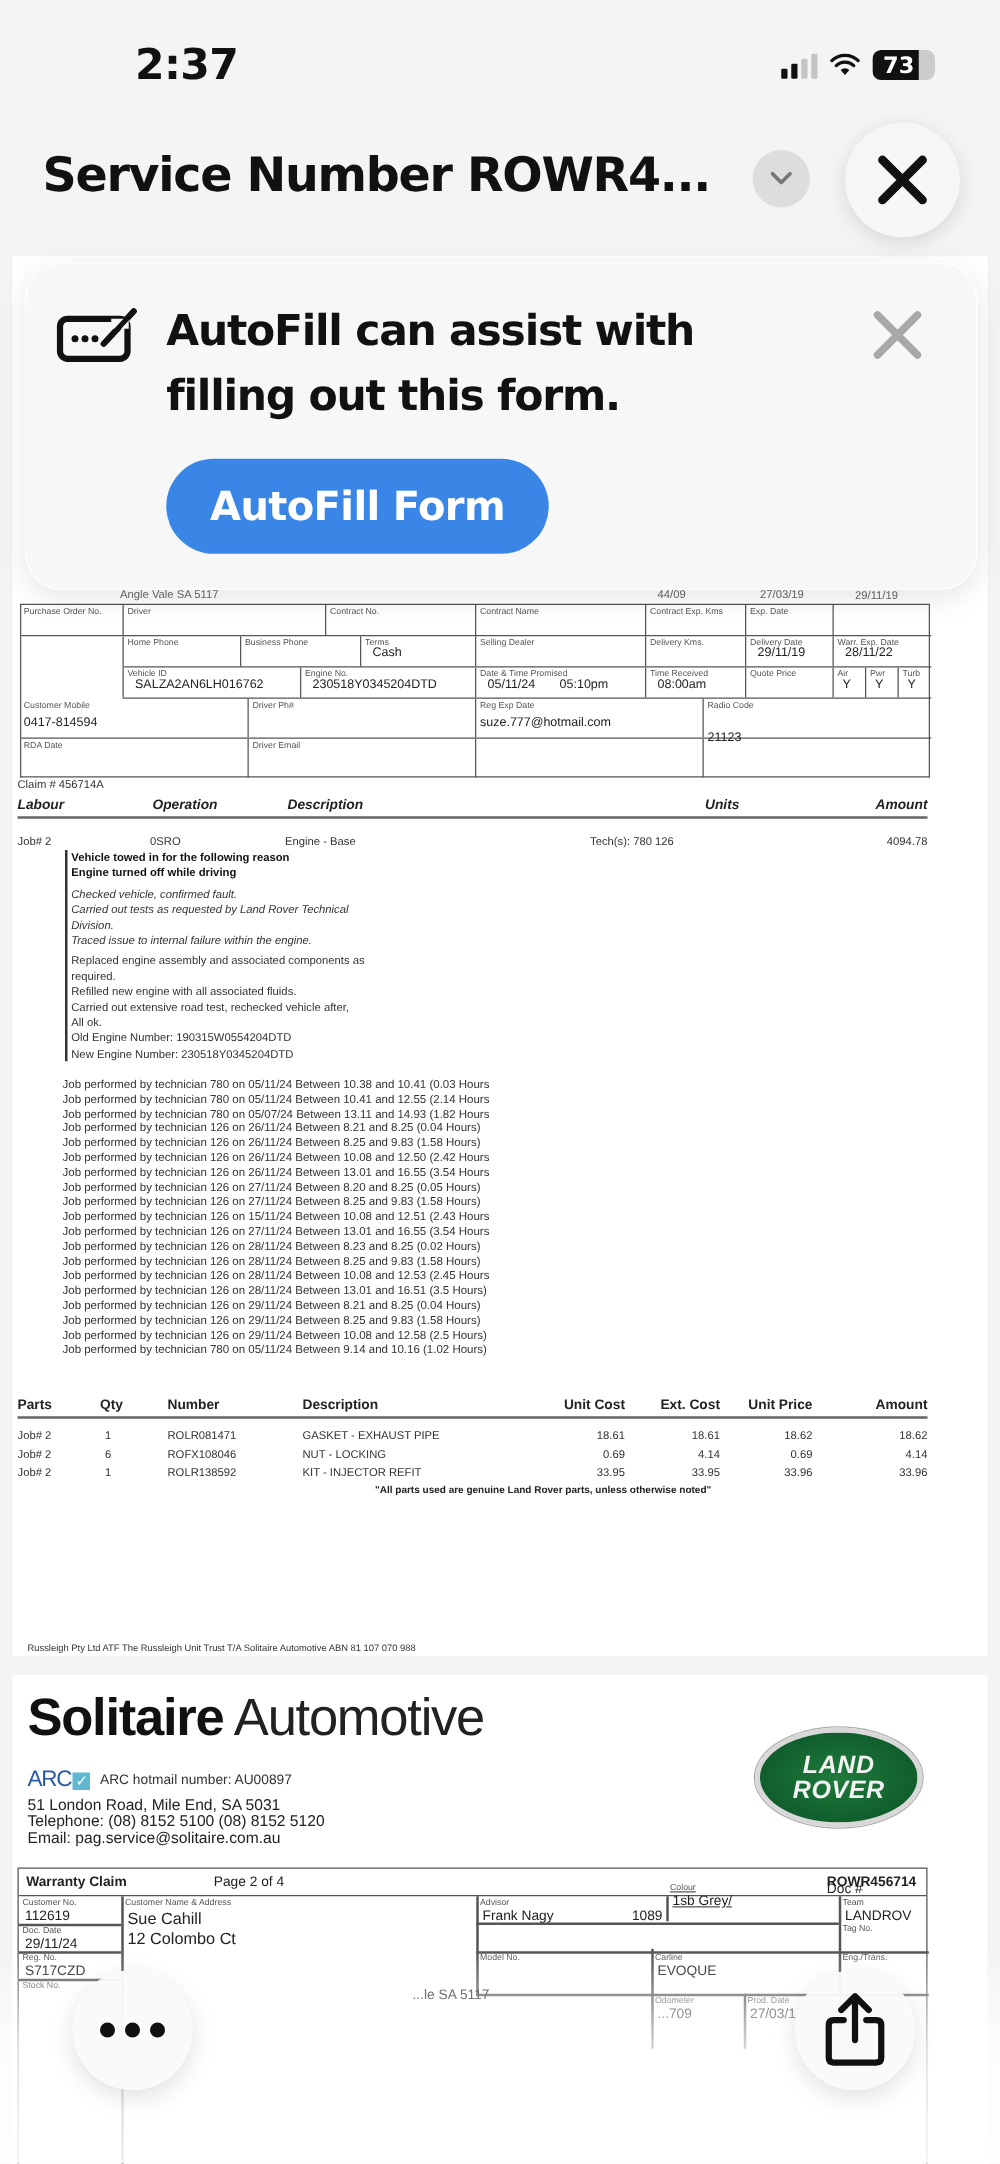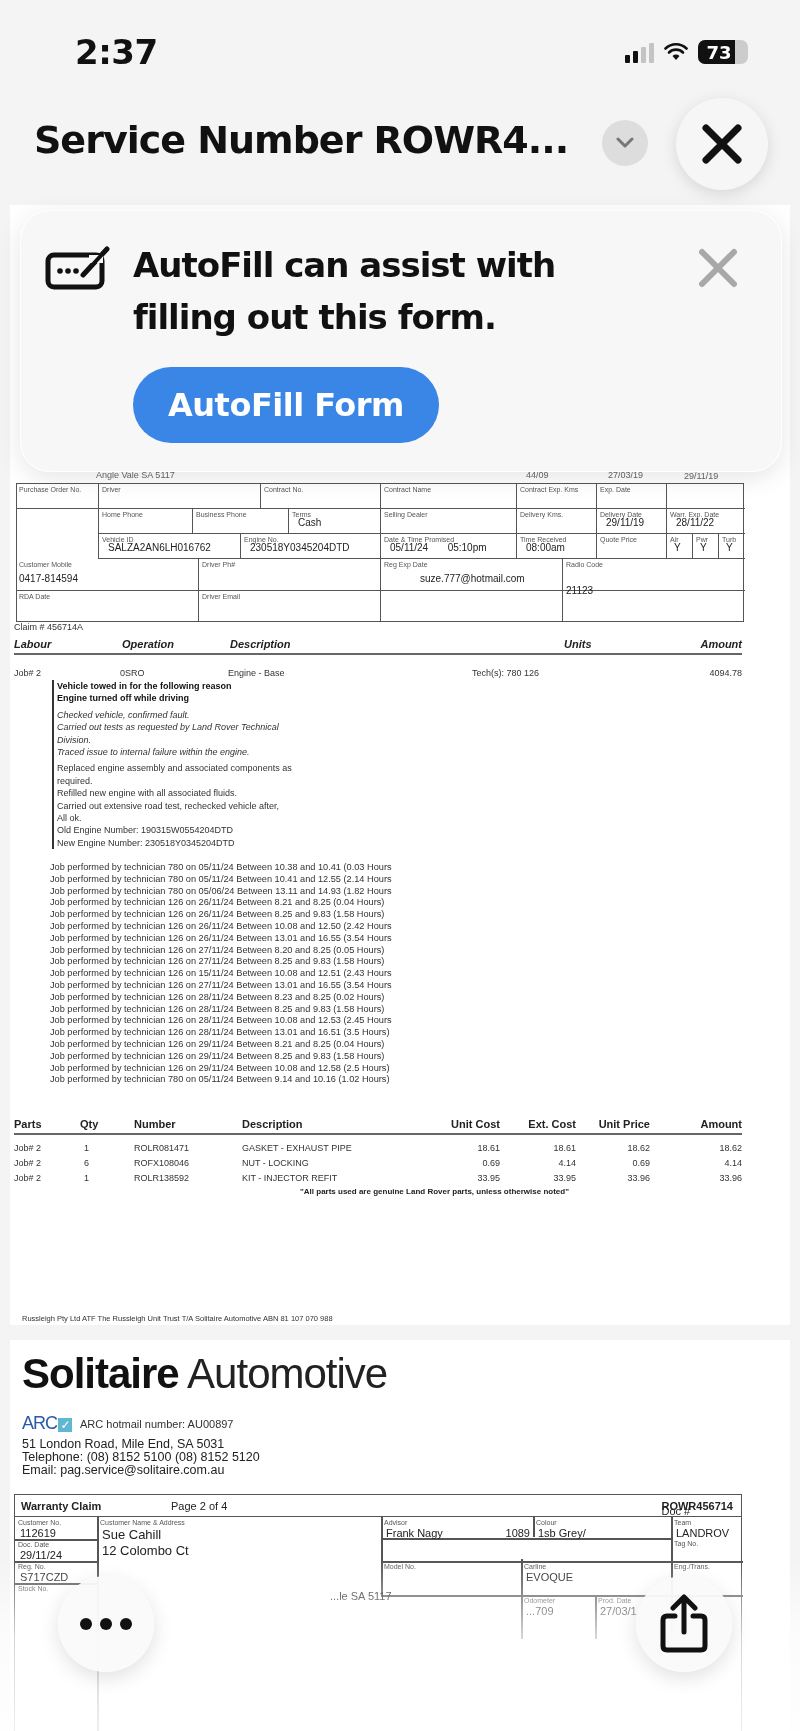--- a/index.html
+++ b/index.html
@@ -1,21 +1,21 @@
 <!DOCTYPE html>
 <html><head>
 <meta charset="utf-8">
 <style>
   * { box-sizing: border-box; margin: 0; padding: 0; }
   html, body { width: 800px; height: 1731px; overflow: hidden; background: #f2f2f2; font-family: "Liberation Sans", sans-serif; color: #111; }
   .screen { position: relative; width: 800px; height: 1731px; background: #f4f4f4; }
 
   
   .status-bar { position: absolute; top: 0; left: 0; width: 800px; height: 100px; }
-  .time { position: absolute; left: 75px; top: 32px; font-size: 34px; font-weight: 700; font-family: "DejaVu Sans", sans-serif; letter-spacing: -0.5px; }
+  .time { position: absolute; left: 108px; top: 32px; font-size: 34px; font-weight: 700; font-family: "DejaVu Sans", sans-serif; letter-spacing: -0.5px; }
   .sb-icons { position: absolute; right: 52px; top: 40px; display: flex; align-items: center; gap: 10px; }
   .signal { display: flex; align-items: flex-end; gap: 3px; height: 22px; }
   .signal span { width: 5px; background: #111; border-radius: 1px; }
   .signal span.dim { background: #c4c4c4; }
   .wifi { width: 24px; height: 20px; }
   .battery { position: relative; width: 50px; height: 24px; border-radius: 7px; background: #ccc; overflow: hidden; }
   .battery .fill { position: absolute; left: 0; top: 0; bottom: 0; background: #111; }
   .battery .pct { position: absolute; left: 0; right: 8px; top: 0; bottom: 0; display: flex; align-items: center; justify-content: center; color: #fff; font-weight: 700; font-size: 18px; font-family: "DejaVu Sans", sans-serif; }
   .doc-title { position: absolute; left: 34px; top: 118px; font-size: 38px; font-weight: 700; font-family: "DejaVu Sans", sans-serif; letter-spacing: -1px; }
   .title-chevron { position: absolute; left: 602px; top: 120px; width: 46px; height: 46px; border-radius: 50%; background: #ddd; display: flex; align-items: center; justify-content: center; }
@@ -127,21 +127,21 @@
       <div class="cell" style="left:418px;width:80px;"><span>Time Received</span><span class="v" style="margin-top:-1px;">08:00am</span></div>
       <div class="cell" style="left:498px;width:70px;"><span>Quote Price</span></div>
       <div class="cell" style="left:568px;width:26px;"><span>Air</span><span class="v" style="margin-top:-1px;padding-left:4px;">Y</span></div>
       <div class="cell" style="left:594px;width:26px;"><span>Pwr</span><span class="v" style="margin-top:-1px;padding-left:4px;">Y</span></div>
       <div class="cell" style="left:620px;width:27px;"><span>Turb</span><span class="v" style="margin-top:-1px;padding-left:4px;">Y</span></div>
     </div>
 
     <div class="frow" style="top:75px;left:0;width:728px;height:32px;">
       <div class="cell" style="left:-1px;width:182px;border-left:none;"><span>Customer Mobile</span><span class="v" style="margin-top:5px;padding-left:0;">0417-814594</span></div>
       <div class="cell" style="left:181px;width:182px;"><span>Driver Ph#</span></div>
-      <div class="cell" style="left:363px;width:182px;"><span>Reg Exp Date</span><span class="v" style="margin-top:5px;padding-left:0;margin-left:36px;">suze.777@hotmail.com</span></div>
+      <div class="cell" style="left:363px;width:182px;"><span>Reg Exp Date</span><span class="v" style="margin-top:5px;padding-left:0;">suze.777@hotmail.com</span></div>
       <div class="cell" style="left:545px;width:183px;"><span>Radio Code</span><span class="v" style="margin-top:17px;padding-left:0;">21123</span></div>
     </div>
 
     <div class="frow" style="top:107px;left:0;width:728px;height:31px;border-bottom:none;">
       <div class="cell" style="left:-1px;width:182px;border-left:none;"><span>RDA Date</span></div>
       <div class="cell" style="left:181px;width:182px;"><span>Driver Email</span></div>
       <div class="cell" style="left:363px;width:182px;"></div>
       <div class="cell" style="left:545px;width:183px;"></div>
     </div>
   </div>
@@ -178,21 +178,21 @@
     <div>Refilled new engine with all associated fluids.</div>
     <div>Carried out extensive road test, rechecked vehicle after,</div>
     <div>All ok.</div>
     <div>Old Engine Number: 190315W0554204DTD</div>
     <div>New Engine Number: 230518Y0345204DTD</div>
   </div>
 
   <div class="tech-lines" id="tech-lines">
       <div>Job performed by technician 780 on 05/11/24 Between 10.38 and 10.41 (0.03 Hours</div>
       <div>Job performed by technician 780 on 05/11/24 Between 10.41 and 12.55 (2.14 Hours</div>
-      <div>Job performed by technician 780 on 05/06/24 Between 13.11 and 14.93 (1.82 Hours</div>
+      <div>Job performed by technician 780 on 05/07/24 Between 13.11 and 14.93 (1.82 Hours</div>
       <div>Job performed by technician 126 on 26/11/24 Between 8.21 and 8.25 (0.04 Hours)</div>
       <div>Job performed by technician 126 on 26/11/24 Between 8.25 and 9.83 (1.58 Hours)</div>
       <div>Job performed by technician 126 on 26/11/24 Between 10.08 and 12.50 (2.42 Hours</div>
       <div>Job performed by technician 126 on 26/11/24 Between 13.01 and 16.55 (3.54 Hours</div>
       <div>Job performed by technician 126 on 27/11/24 Between 8.20 and 8.25 (0.05 Hours)</div>
       <div>Job performed by technician 126 on 27/11/24 Between 8.25 and 9.83 (1.58 Hours)</div>
       <div>Job performed by technician 126 on 15/11/24 Between 10.08 and 12.51 (2.43 Hours</div>
       <div>Job performed by technician 126 on 27/11/24 Between 13.01 and 16.55 (3.54 Hours</div>
       <div>Job performed by technician 126 on 28/11/24 Between 8.23 and 8.25 (0.02 Hours)</div>
       <div>Job performed by technician 126 on 28/11/24 Between 8.25 and 9.83 (1.58 Hours)</div>
@@ -254,20 +254,24 @@
   <div class="brand-sub">Russleigh Pty Ltd ATF The Russleigh Unit Trust T/A Solitaire Automotive ABN 81 107 070 988</div>
   <div class="arc">
     <span class="arc-logo"><span>ARC</span><span class="tick">✓</span></span>
     <span>ARC hotmail number: AU00897</span>
   </div>
   <div class="addr">
     <div>51 London Road, Mile End, SA 5031</div>
     <div>Telephone:  (08) 8152 5100  (08) 8152 5120</div>
     <div>Email: pag.service@solitaire.com.au</div>
   </div>
+  <div class="lr-logo">
+    <span>LAND</span>
+    <span>ROVER</span>
+  </div>
 
   <div class="wc-box">
     <div class="wc-row1">
       <span style="left:6px;font-weight:700;">Warranty Claim</span>
       <span style="left:156px;">Page 2 of 4</span>
       <span style="right:8px;"><span>Doc #</span> <b>ROWR456714</b></span>
     </div>
 
     <div class="vline" style="left:82px;top:22px;height:260px;"></div>
     <div class="vline" style="left:366px;top:22px;height:80px;"></div>
@@ -291,21 +295,21 @@
       <span class="v" style="font-size:13px;">12 Colombo Ct</span>
     </div>
     <div class="wc-cell" style="left:310px;top:92px;">
         <span class="v">...le SA 5117</span>
       </div>
     <div class="wc-cell" style="left:366px;top:22px;width:152px;"><span>Advisor</span>
       <span class="v" style="display:flex;justify-content:space-between;">
           <span>Frank Nagy</span>
           <span>1089</span>
         </span></div>
-    <div class="wc-cell" style="left:518px;top:22px;"><span>Colour</span><span class="v">1sb Grey/</span></div>
+    <div class="wc-cell" style="left:518px;top:10px;text-decoration:underline;"><span>Colour</span><span class="v">1sb Grey/</span></div>
     <div class="wc-cell" style="left:656px;top:22px;"><span>Team</span><span class="v">LANDROV</span></div>
     <div class="wc-cell" style="left:656px;top:43px;"><span>Tag No.</span></div>
     <div class="wc-cell" style="left:366px;top:66px;"><span>Model No.</span></div>
     <div class="wc-cell" style="left:506px;top:66px;"><span>Carline</span><span class="v">EVOQUE</span></div>
     <div class="wc-cell" style="left:656px;top:66px;"><span>Eng./Trans.</span></div>
     <div class="wc-cell" style="left:506px;top:100px;"><span>Odometer</span><span class="v">...709</span></div>
     <div class="wc-cell" style="left:580px;top:100px;"><span>Prod. Date</span><span class="v">27/03/1...</span></div>
   </div>
 
   <div class="ghost-rows" id="ghost-rows"></div>

